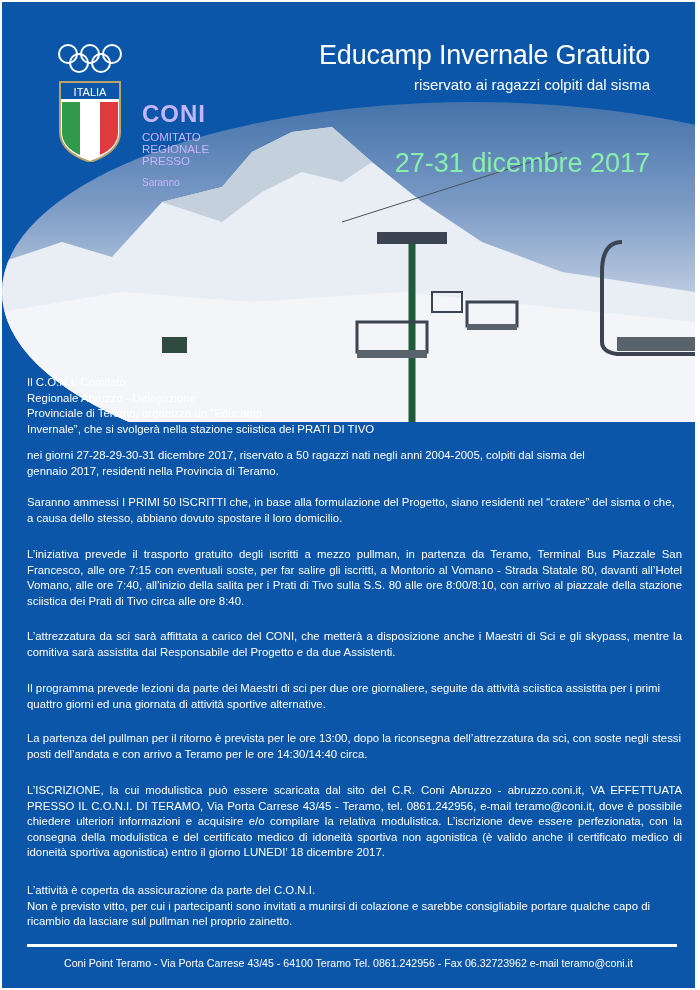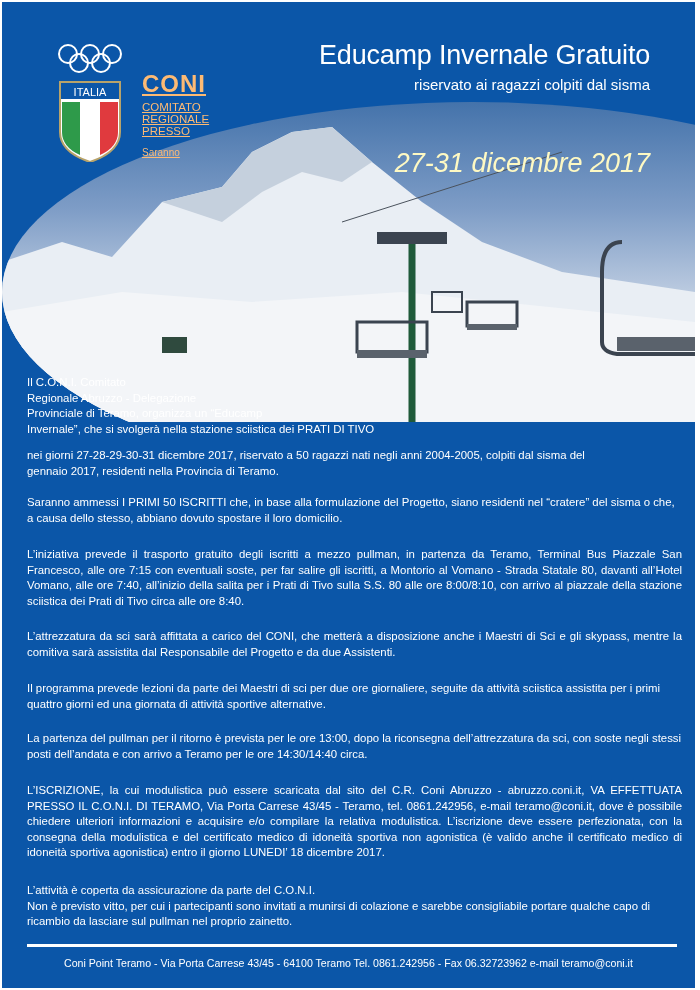--- a/index.html
+++ b/index.html
@@ -5,23 +5,23 @@
   html, body { margin:0; padding:0; }
   body { width:700px; height:990px; background:#ffffff; position:relative; overflow:hidden; font-family:"Liberation Sans", sans-serif; }
   .page { position:absolute; left:2px; top:2px; width:693px; height:986px; background:#0b56a8; overflow:hidden; }
   .photo-wrap { position:absolute; left:0; top:90px; width:693px; height:330px; overflow:hidden;
     clip-path: ellipse(470px 190px at 470px 200px); }
   .sky { position:absolute; inset:0; background:linear-gradient(180deg,#3f6fa8 0%,#7d9cc6 35%,#b9c9df 60%,#e8eef5 100%); }
   .mtn { position:absolute; inset:0; }
   .header-title { position:absolute; right:45px; top:38px; color:#ffffff; font-size:27px; text-align:right; letter-spacing:-0.2px; }
   .header-sub { position:absolute; right:45px; top:74px; color:#ffffff; font-size:15px; text-align:right; }
   .place { position:absolute; right:45px; top:115px; color:#f2b24a; font-size:27px; text-align:right; }
-  .dates { position:absolute; right:45px; top:146px; color:#fef9c3; font-size:27px; text-align:right;font-style:italic; }
+  .dates { position:absolute; right:45px; top:146px; color:#86efac; font-size:27px; text-align:right; }
   .logo { position:absolute; left:50px; top:38px; width:100px; }
-  .coni { position:absolute; left:140px; top:68px; color:#fdba74;text-decoration:underline; }
+  .coni { position:absolute; left:140px; top:98px; color:#c4b5fd; }
   .coni-big { font-size:24px; font-weight:bold; letter-spacing:1px; }
   .coni-small { font-size:11.5px; line-height:12px; margin-top:3px; }
   .coni-city { font-size:10px; margin-top:10px; }
   .body-text { position:absolute; left:25px; color:#ffffff; font-size:11.4px; line-height:15.5px; width:655px; }
   .justify { text-align:justify; }
   .rule { position:absolute; left:25px; top:942px; width:650px; height:3px; background:#ffffff; }
   .footer { position:absolute; left:0; top:955px; width:693px; text-align:center; color:#fff; font-size:10.6px; }
 </style>
 </head>
 <body>

